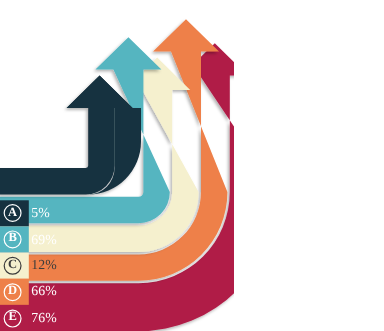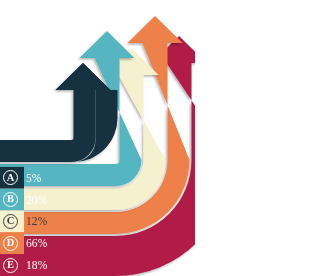--- a/index.html
+++ b/index.html
@@ -196,32 +196,32 @@
 
   <div id="legend">
 
     <div class="legend-row">
       <div class="badge">A</div>
       <div class="pct">5%</div>
     </div>
 
     <div class="legend-row">
       <div class="badge">B</div>
-      <div class="pct">20%</div>
+      <div class="pct">69%</div>
     </div>
 
     <div class="legend-row">
       <div class="badge dark">C</div>
       <div class="pct dark">12%</div>
     </div>
 
     <div class="legend-row">
       <div class="badge">D</div>
       <div class="pct">66%</div>
     </div>
 
     <div class="legend-row">
       <div class="badge">E</div>
-      <div class="pct">18%</div>
+      <div class="pct">76%</div>
     </div>
 
   </div>
 </div>
 
 </body></html>

